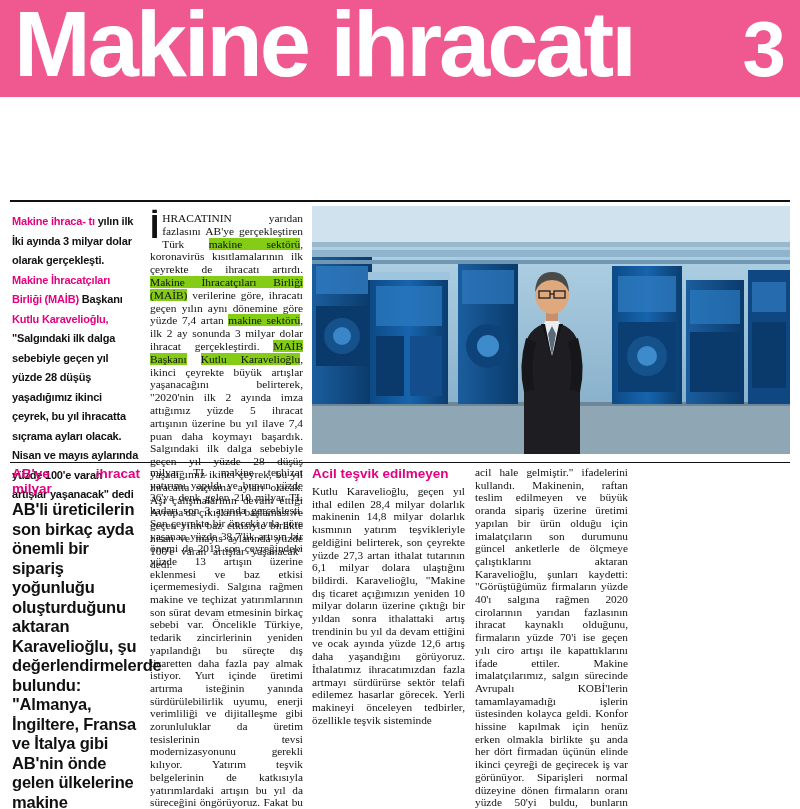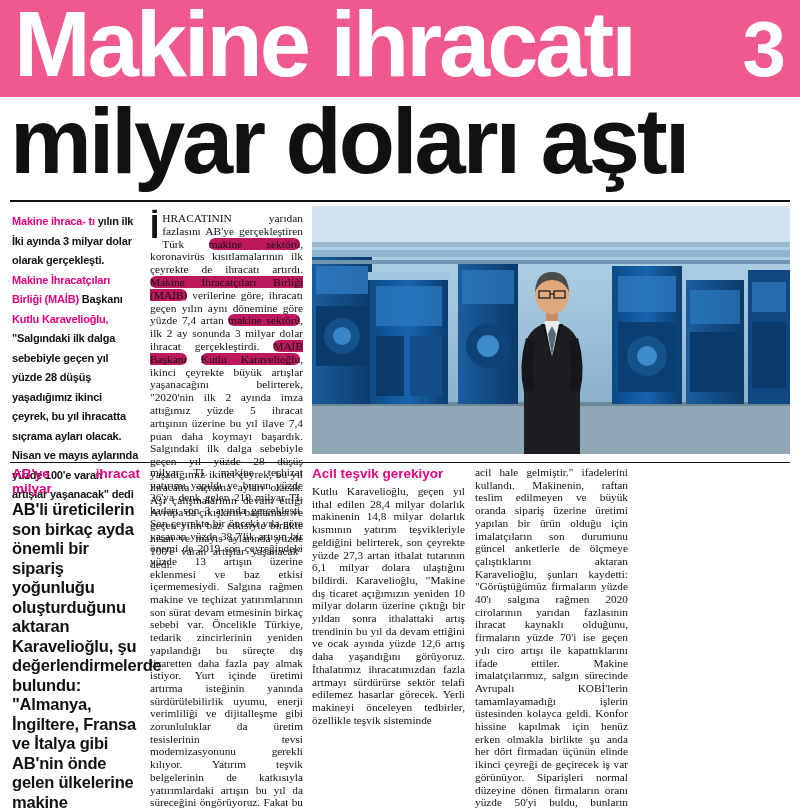--- a/index.html
+++ b/index.html
@@ -84,21 +84,21 @@
   }
   .dropcap{
     float:left;
     font-family:"Liberation Sans", sans-serif;
     font-weight:bold;
     font-size:33px;
     line-height:26px;
     margin:2px 3px 0 0;
     color:#111;
   }
-  .mk2{background:#be185d;border-radius:6px;}
+  .mk2{background:#84cc16;}
 
   
   .photo{
     position:absolute;
     left:312px;top:206px;width:478px;height:248px;
     overflow:hidden;
     background:#0a3d73;
   }
   .photo svg{display:block;}
 
@@ -141,23 +141,20 @@
 </style>
 </head>
 <body>
 
 <div class="page">
 
   <div class="headline">
     <div class="hl-line1">
       <span class="txt">Makine ihracatı</span>
       <span class="num">3</span>
-    </div>
-    <div class="hl-line2">
-      <span class="txt">milyar doları aştı</span>
     </div>
   </div>
 
   <div class="top-rule"></div>
 
   <div class="lead" id="lead-target"><span class="hi">Makine ihraca- </span><span class="hi">tı </span><span> yılın ilk </span><span>İki ayında 3 milyar dolar olarak gerçekleşti.  </span><span class="hi">Makine İhracatçıları Birliği (MAİB) </span><span> Başkanı  </span><span class="hi">Kutlu Karavelioğlu, </span><span> "Salgındaki ilk dalga sebebiyle geçen yıl yüzde 28 düşüş yaşadığımız ikinci çeyrek, bu yıl ihracatta sıçrama ayları olacak. Nisan ve mayıs aylarında yüzde 100'e varan artışlar yaşanacak" dedi </span></div>
 
   <div class="intro">
     <span class="dropcap">İ</span><span id="intro-target"><span>HRACATININ yarıdan fazlasını AB'ye gerçekleştiren Türk </span><span class="mk2">makine sektörü</span><span>, koronavirüs kısıtlamalarının ilk çeyrekte de ihracatı artırdı. </span><span class="mk2">Makine İhracatçıları Birliği (MAİB)</span><span> verilerine göre, ihracatı geçen yılın aynı dönemine göre yüzde 7,4 artan </span><span class="mk2">makine sektörü</span><span>, ilk 2 ay sonunda 3 milyar dolar ihracat gerçekleştirdi. </span><span class="mk2">MAİB Başkanı</span><span> </span><span class="mk2">Kutlu Karavelioğlu</span><span>, ikinci çeyrekte büyük artışlar yaşanacağını belirterek, "2020'nin ilk 2 ayında imza attığımız yüzde 5 ihracat artışının üzerine bu yıl ilave 7,4 puan daha koymayı başardık. Salgındaki ilk dalga sebebiyle geçen yıl yüzde 28 düşüş yaşadığımız ikinci çeyrek, bu yıl ihracatta sıçrama ayları olacak. Aşı çalışmalarının devam ettiği Avrupa'da çıkışların başlaması ve geçen yılın baz etkisiyle birlikte nisan ve mayıs aylarında yüzde 100'e varan artışlar yaşanacak" dedi.</span></span>
   </div>
@@ -252,21 +249,21 @@
   <div class="col c1">
     <div class="subhead">AB'ye ihracat milyar</div>
     <p class="lead2">AB'li üreticilerin son birkaç ayda önemli bir sipariş yoğunluğu oluşturduğunu aktaran Karavelioğlu, şu değerlendirmelerde bulundu: "Almanya, İngiltere, Fransa ve İtalya gibi AB'nin önde gelen ülkelerine makine ihracatımız son çeyrekte ciddi bir yükselişe geçti. Bu ülkelerde ihracat artışımız sadece aralık ayında yüzde 20 ila yüzde 50 arasında gerçekleşti. AB'li üreticilerin 2021'de de gözü kulağı Türk'iye'nin makinecilerinde olacaktır. Yılın ilk ayında AB'nin en büyük 5 ülkesine ihracat artışımız, oluşturduğumuz memnuniyetin ve bize olan ilginin sürdüğünün bir göstergesidir. Dünyanın durma noktasına geldiği geçen sene Türkiye'de 577</p>
   </div>
 
   <div class="col c2">
     <p>milyar TL makine teçhizat yatırımı yapıldı ve bunun yüzde 36'ya denk gelen 210 milyar TL kadarı son 3 ayında gerçekleşti. Son çeyrekte bir önceki yıla göre yaşanan yüzde 38,7'lik artışın bir önemi de 2019 son çeyreğindeki yüzde 13 artışın üzerine eklenmesi ve baz etkisi içermemesiydi. Salgına rağmen makine ve teçhizat yatırımlarının son sürat devam etmesinin birkaç sebebi var. Öncelikle Türkiye, tedarik zincirlerinin yeniden yapılandığı bu süreçte dış ticaretten daha fazla pay almak istiyor. Yurt içinde üretimi artırma isteğinin yanında sürdürülebilirlik uyumu, enerji verimliliği ve dijitalleşme gibi zorunluluklar da üretim tesislerinin tevsi modernizasyonunu gerekli kılıyor. Yatırım teşvik belgelerinin de katkısıyla yatırımlardaki artışın bu yıl da süreceğini öngörüyoruz. Fakat bu yatırımlar için makine ithalatına harcanan para, mineral yakıt ve yağ ithalatı için harcanan paraya yaklaştı.</p>
   </div>
 
   <div class="col c3">
-    <div class="subhead">Acil teşvik gerekiyor</div>
+    <div class="subhead">Acil teşvik edilmeyen</div>
     <p>Kutlu Karavelioğlu, geçen yıl ithal edilen 28,4 milyar dolarlık makinenin 14,8 milyar dolarlık kısmının yatırım teşvikleriyle geldiğini belirterek, son çeyrekte yüzde 27,3 artan ithalat tutarının 6,1 milyar dolara ulaştığını bildirdi. Karavelioğlu, "Makine dış ticaret açığımızın yeniden 10 milyar doların üzerine çıktığı bir yıldan sonra ithalattaki artış trendinin bu yıl da devam ettiğini ve ocak ayında yüzde 12,6 artış daha yaşandığını görüyoruz. İthalatımız ihracatımızdan fazla artmayı sürdürürse sektör telafi edilemez hasarlar görecek. Yerli makineyi önceleyen tedbirler, özellikle teşvik sisteminde</p>
   </div>
 
   <div class="col c4">
     <p>acil hale gelmiştir." ifadelerini kullandı. Makinenin, raftan teslim edilmeyen ve büyük oranda sipariş üzerine üretimi yapılan bir ürün olduğu için imalatçıların son durumunu güncel anketlerle de ölçmeye çalıştıklarını aktaran Karavelioğlu, şunları kaydetti: "Görüştüğümüz firmaların yüzde 40'ı salgına rağmen 2020 cirolarının yarıdan fazlasının ihracat kaynaklı olduğunu, firmaların yüzde 70'i ise geçen yılı ciro artışı ile kapattıklarını ifade ettiler. Makine imalatçılarımız, salgın sürecinde Avrupalı KOBİ'lerin tamamlayamadığı işlerin üstesinden kolayca geldi. Konfor hissine kapılmak için henüz erken olmakla birlikte şu anda her dört firmadan üçünün elinde ikinci çeyreği de geçirecek iş var görünüyor. Siparişleri normal düzeyine dönen firmaların oranı yüzde 50'yi buldu, bunların kapasite kullanım oranları yüzde 80'e yaklaşı-</p>
   </div>
 
 </div>
 
 </body></html>

